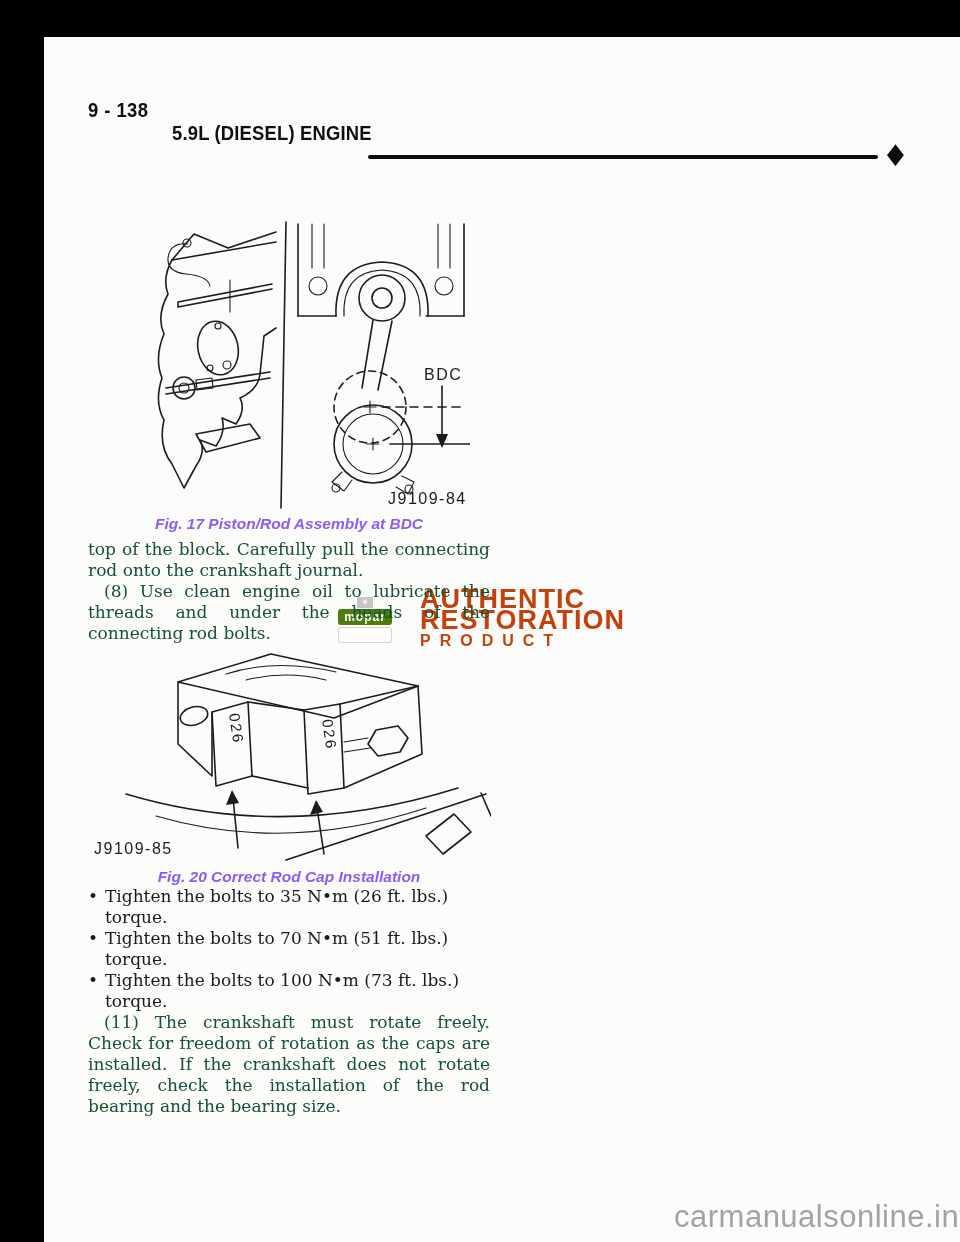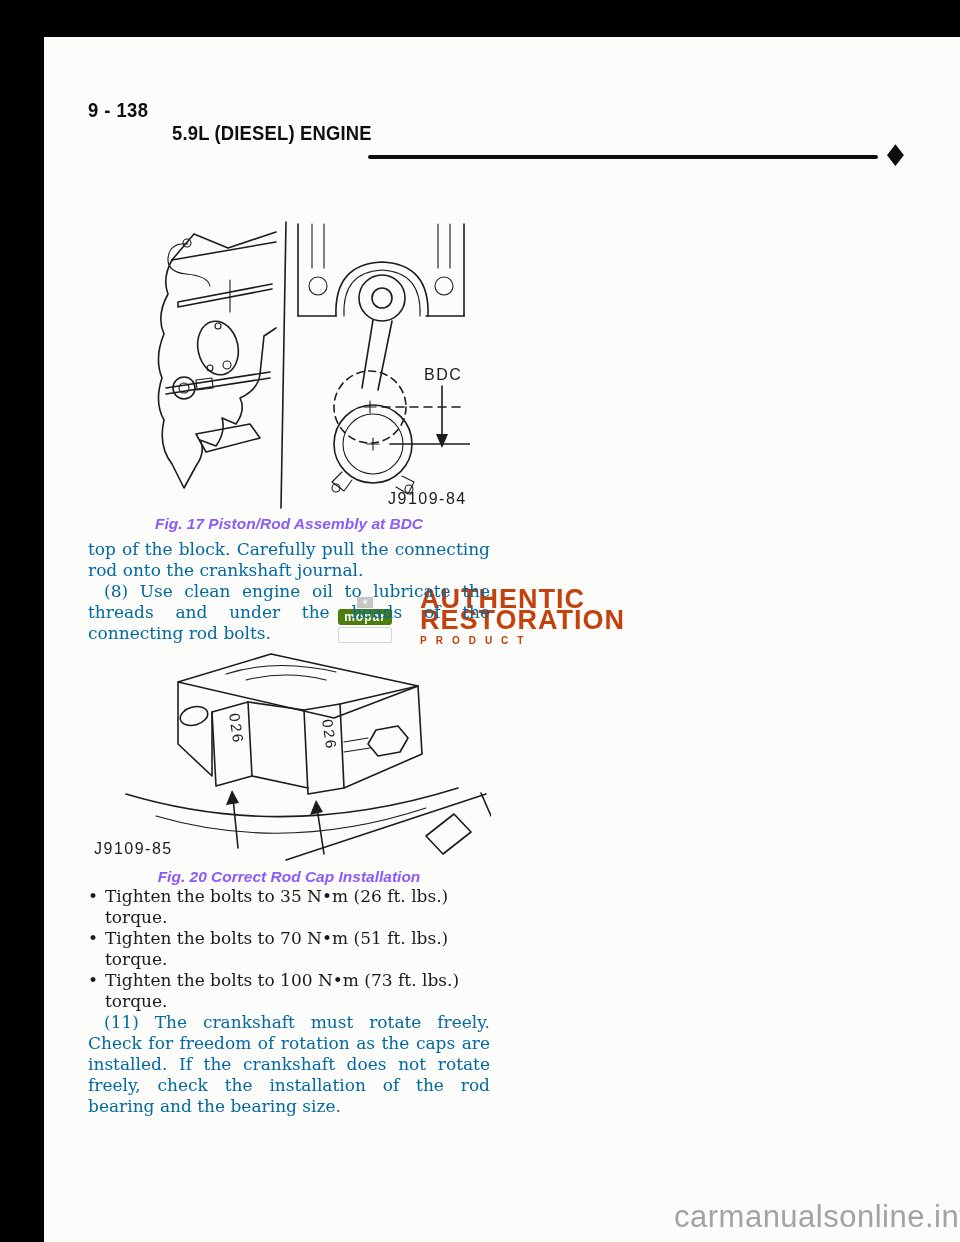--- a/index.html
+++ b/index.html
@@ -12,37 +12,37 @@
     background:#fcfcfb;
   }
   
   .hdr-num{position:absolute;left:44px;top:62px;font:bold 20px "Liberation Sans",sans-serif;letter-spacing:.5px;color:#0e0e0e;transform:scaleX(.92);transform-origin:left;}
   .hdr-title{position:absolute;left:128px;top:62px;font:bold 20px "Liberation Sans",sans-serif;letter-spacing:.2px;color:#0e0e0e;transform:scaleX(.92);transform-origin:left;}
   .hdr-rule{position:absolute;left:324px;top:72px;width:510px;height:4px;background:#0d0d0d;border-radius:2px;}
   .hdr-diamond{position:absolute;left:838px;top:54px;font-size:30px;color:#0d0d0d;line-height:30px;}
   
   .col{position:absolute;}
   .col-left{left:44px;top:103px;width:402px;}
-  .p{font:17px/21px "DejaVu Serif",serif;color:#0369a1;text-align:justify;margin:0;}
+  .p{font:17px/21px "DejaVu Serif",serif;color:#14532d;text-align:justify;margin:0;}
   .ind{text-indent:16px;}
   .bullet-row{display:flex;font:17px/21px "DejaVu Serif",serif;color:#1a1a1a;}
   .bullet-mark{width:17px;flex:0 0 17px;}
   .caption{font:italic bold 15.5px/19px "Liberation Sans",sans-serif;color:#8b5cf6;text-align:center;margin:0;}
   
   .fig{display:block;}
   .fig path,.fig line,.fig circle,.fig ellipse,.fig rect,.fig polyline{
     fill:none;stroke:#1c1c1c;stroke-width:1.6;stroke-linecap:round;stroke-linejoin:round;}
   .fig .solid{fill:#1c1c1c;stroke:none;}
   .fig .thin{stroke-width:1.1;}
   .fig text{font-family:"Liberation Sans",sans-serif;font-size:16px;letter-spacing:1.5px;fill:#1c1c1c;stroke:none;}
   .fig text.stamp{font-size:15px;letter-spacing:2px;}
   
   .wm-auth{position:absolute;left:294px;top:552px;width:360px;z-index:0;}
   .wm-text{position:absolute;left:82px;top:0;font:bold 27px/21px "Liberation Sans",sans-serif;color:#c2410c;letter-spacing:1px;}
-  .wm-line3{font-size:10px;letter-spacing:9px;line-height:20px;}
+  .wm-line3{font-size:16px;letter-spacing:9px;line-height:20px;}
   .mopar{position:absolute;left:0;top:8px;width:54px;text-align:center;}
   .mopar-star{background:#c6c6c6;color:#fff;font-size:9px;line-height:11px;width:16px;height:11px;margin:0 auto;}
   .mopar-bar{background:#4d7c0f;color:#fdfdfd;font:bold 12px/16px "Liberation Sans",sans-serif;letter-spacing:1px;border-radius:3px;margin-top:1px;}
   .mopar-sub{border:1px solid #d6d6d6;height:14px;margin-top:2px;border-radius:2px;}
   .wm-site{position:absolute;left:630px;top:1162px;font:31px/36px "Liberation Sans",sans-serif;color:#a3a3a3;letter-spacing:.5px;z-index:3;}
   .z1{position:relative;z-index:1;}
   .mt4{margin-top:4px}.mt6{margin-top:6px}
 </style>
 </head>
 <body>

